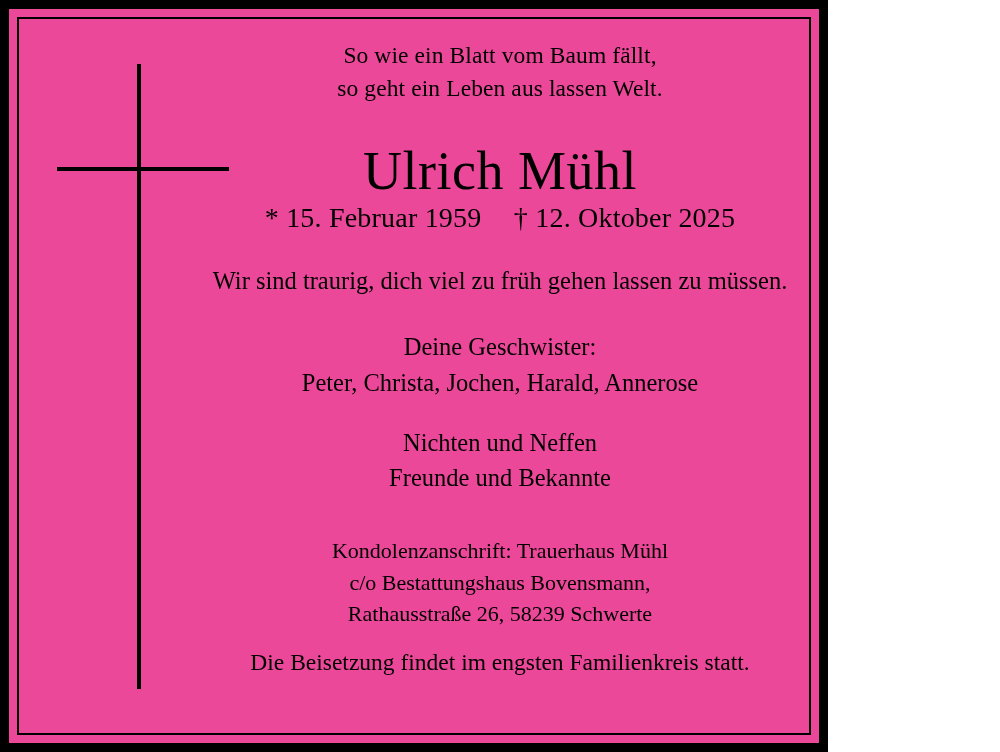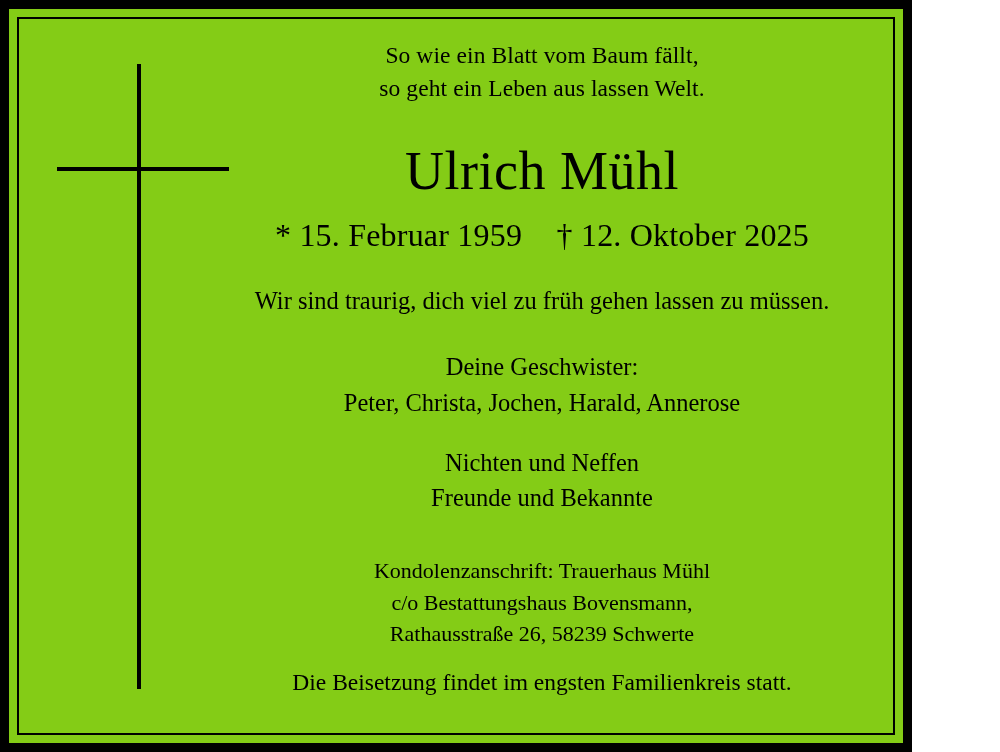--- a/index.html
+++ b/index.html
@@ -10,23 +10,23 @@
   body {
     width: 1000px;
     height: 752px;
     font-family: "Liberation Serif", serif;
     color: #000000;
     overflow: hidden;
   }
   .obituary {
     position: relative;
     box-sizing: border-box;
-    width: 912px;
+    width: 828px;
     height: 752px;
-    background: #84cc16;
+    background: #ec4899;
     border: 9px solid #000000;
     padding: 0;
   }
   .inner-frame {
     position: absolute;
     left: 8px;
     top: 8px;
     right: 8px;
     bottom: 8px;
     border: 2px solid #000000;
@@ -79,22 +79,22 @@
   .verse div {
     white-space: nowrap;
   }
   .name {
     margin-top: 37px;
     font-size: 54px;
     line-height: 1.05;
     letter-spacing: 0.5px;
   }
   .dates {
-    margin-top: 18px;
-    font-size: 32px;
+    margin-top: 3px;
+    font-size: 28px;
     letter-spacing: 0.2px;
   }
   .dates .sep {
     display: inline-block;
     width: 18px;
   }
   .message {
     margin-top: 33px;
     font-size: 24.5px;
   }

